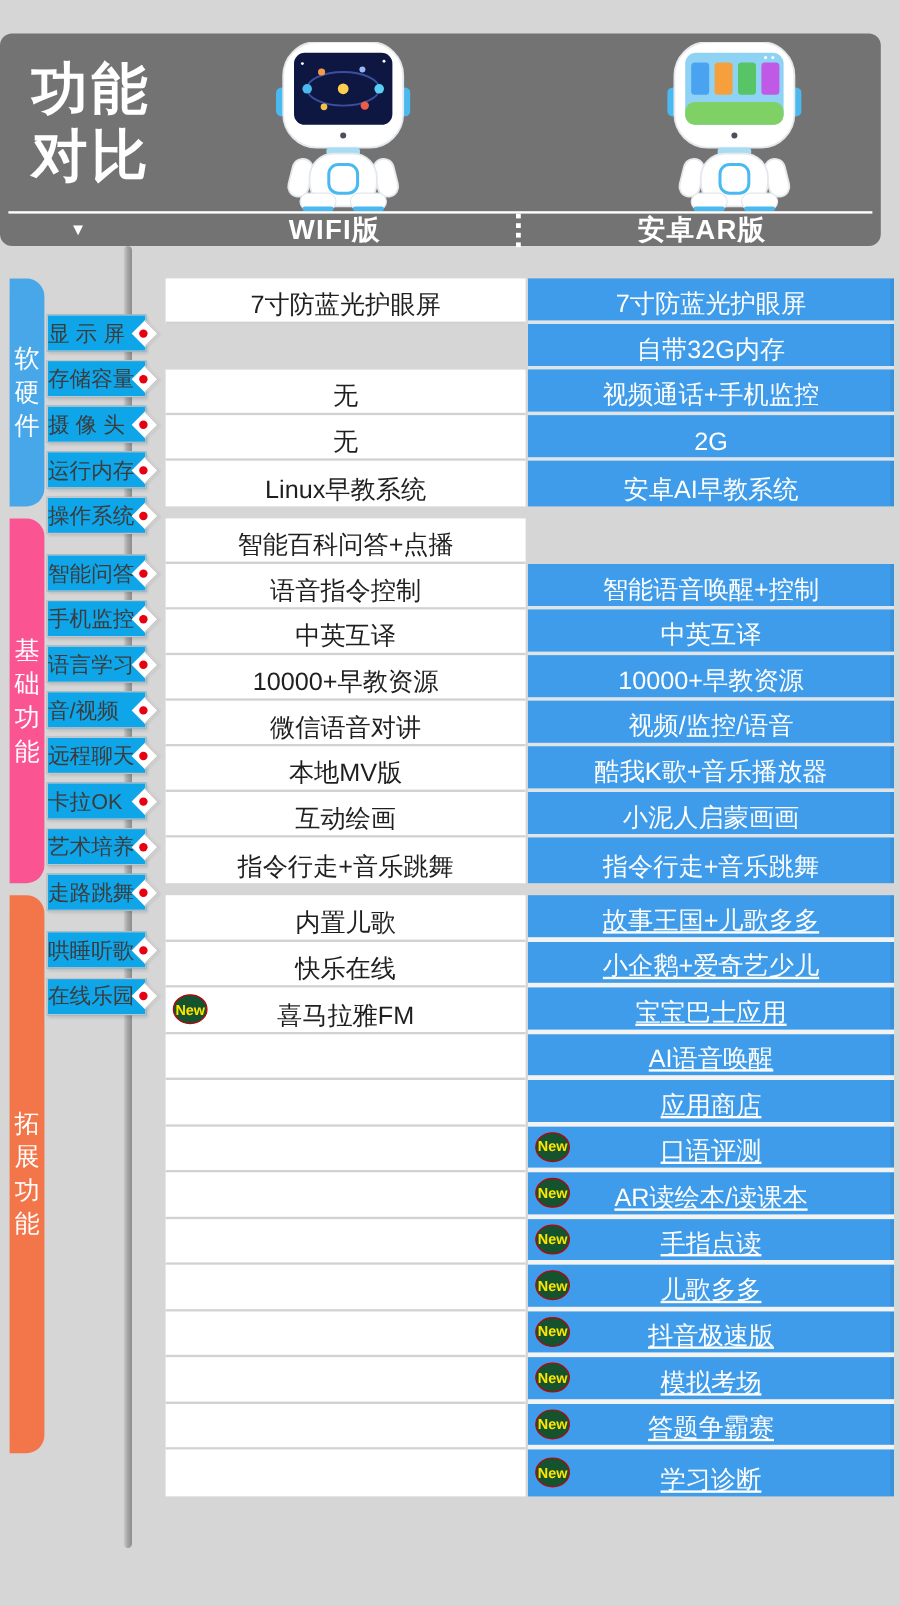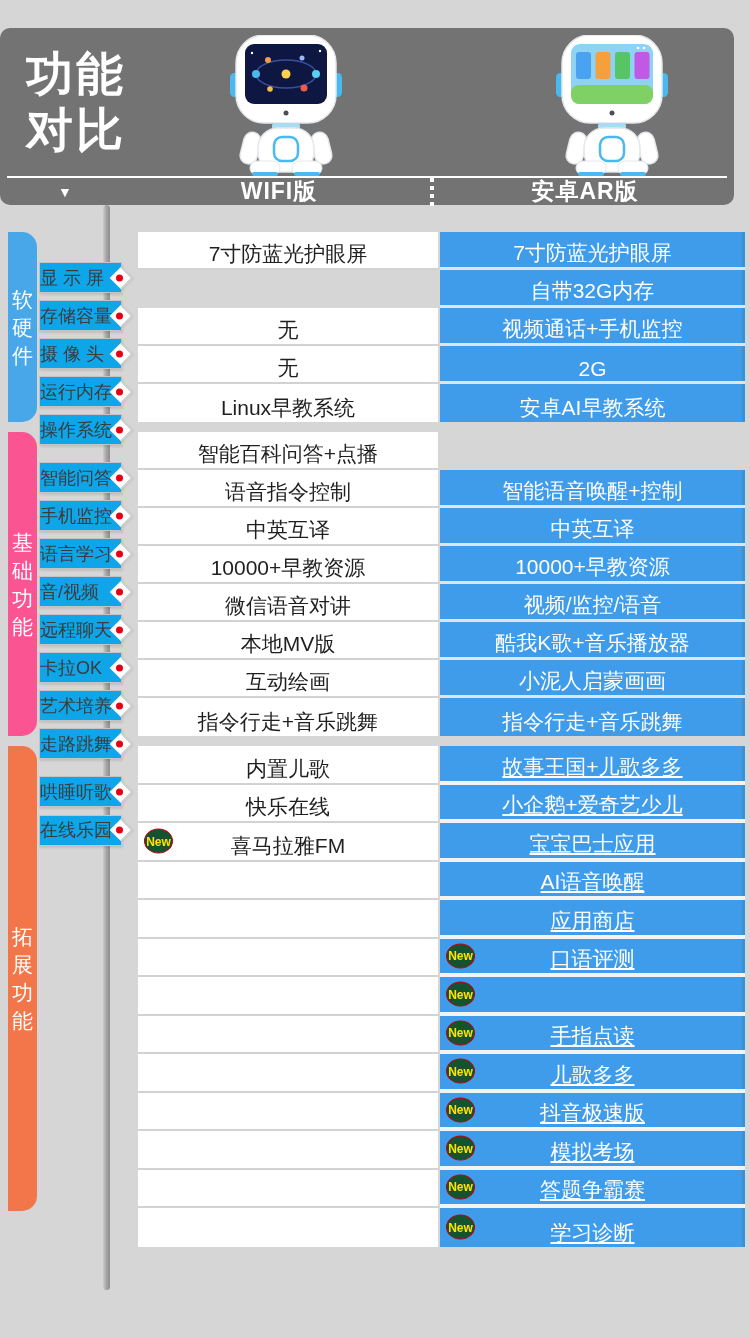--- a/index.html
+++ b/index.html
@@ -367,20 +367,21 @@
           <div class="cell wifi"></div>
           <div class="cell android">
             <span class="badge">New</span>
             <span class="cell-text">口语评测</span>
           </div>
         </div>
         <div class="row">
           <div class="cell wifi"></div>
           <div class="cell android">
             <span class="badge">New</span>
+            <span class="cell-text">AR读绘本/读课本</span>
           </div>
         </div>
         <div class="row">
           <div class="cell wifi"></div>
           <div class="cell android">
             <span class="badge">New</span>
             <span class="cell-text">手指点读</span>
           </div>
         </div>
         <div class="row">

